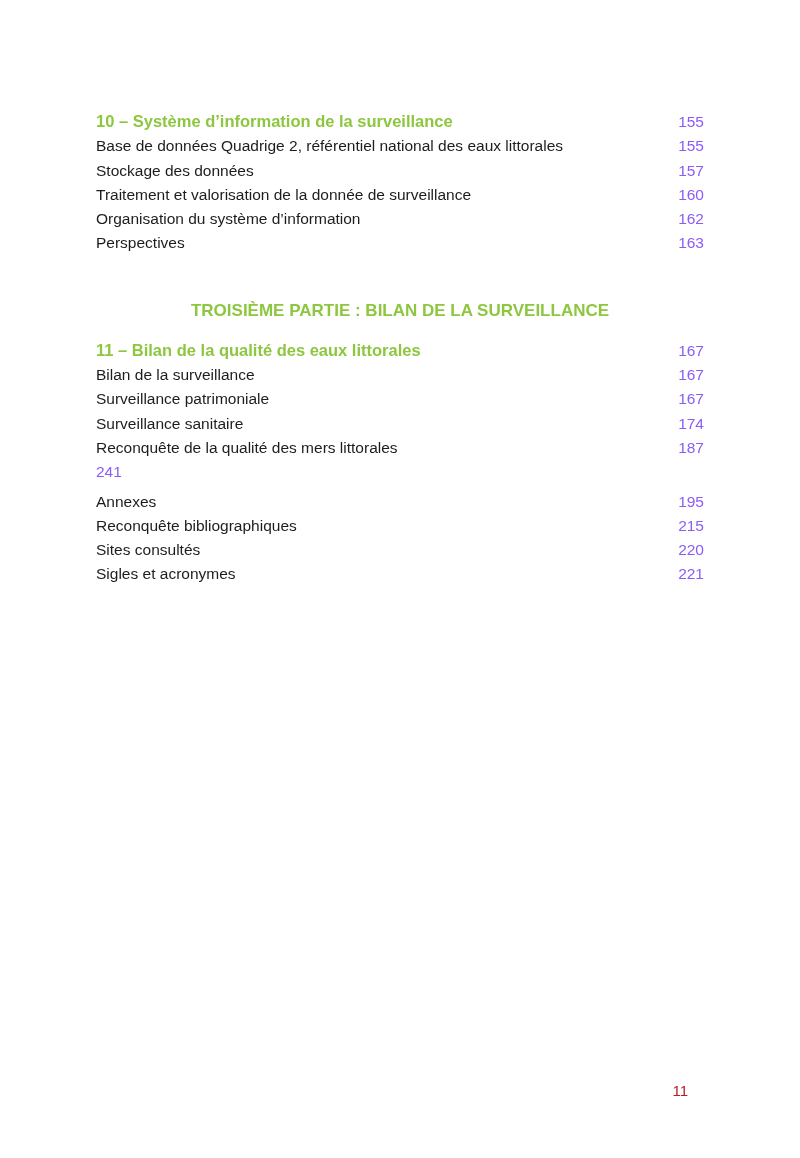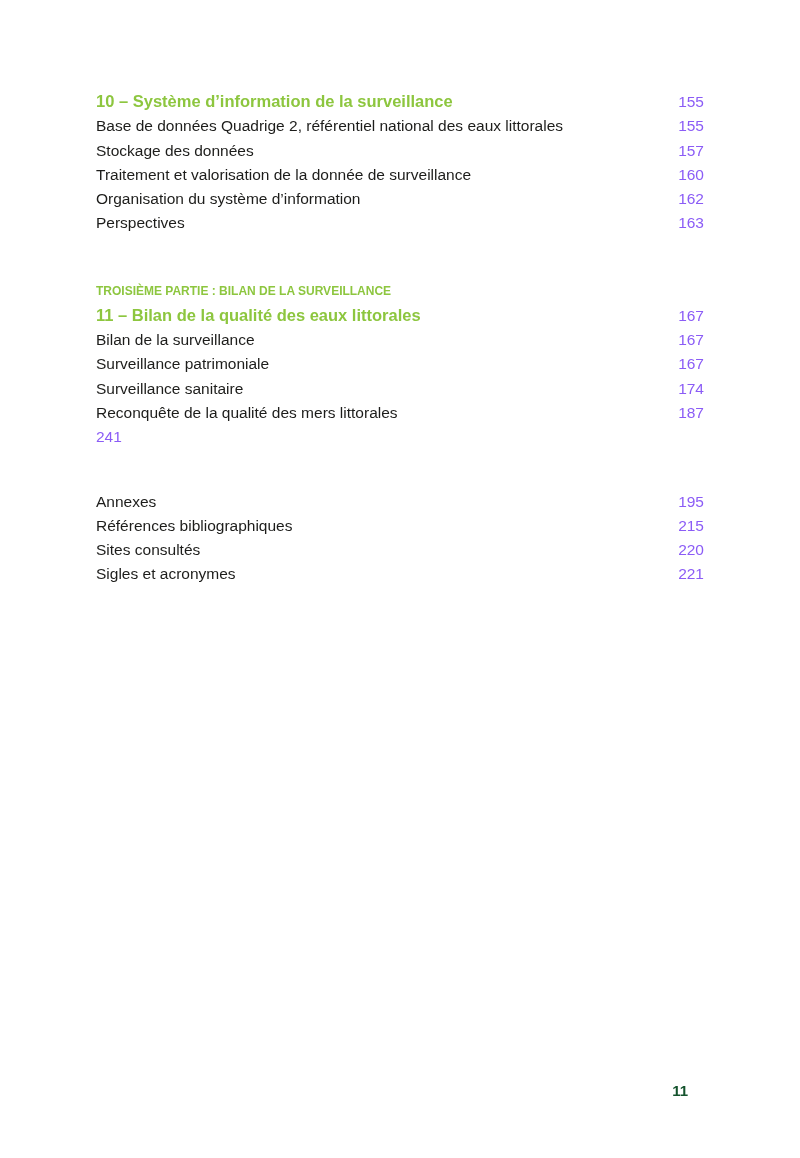--- a/index.html
+++ b/index.html
@@ -9,21 +9,22 @@
     height: 1158px;
     position: relative;
     font-family: "Liberation Sans", sans-serif;
     color: #1d1d1b;
     overflow: hidden;
   }
   .content {
     position: absolute;
     left: 96px;
     right: 96px;
-    top: 89px;
+    top: 109px;
+    text-align: center;
   }
   .row {
     display: flex;
     justify-content: space-between;
     align-items: baseline;
     font-size: 15.5px;
     line-height: 24.3px;
   }
   .row .label { padding-right: 12px; }
   .row .page-num {
@@ -33,33 +34,33 @@
     font-weight: normal;
   }
   .chapter-row .label {
     color: #8dc63f;
     font-weight: bold;
     font-size: 16.5px;
   }
   .part-title {
     color: #8dc63f;
     font-weight: bold;
-    font-size: 12px;
+    font-size: 17px;
     line-height: 24px;
     margin-top: 43px;
-    margin-bottom: 0;
+    margin-bottom: 15px;
   }
-  .group-gap { margin-top: 40px; }
+  .group-gap { margin-top: 5px; }
   .folio {
     position: absolute;
     right: 112px;
     top: 1082px;
     font-size: 15px;
-    font-weight: bold;
-    color: #14532d;
+    font-weight: normal;
+    color: #b91c1c;
   }
 </style>
 </head>
 <body>
 
 <div class="content">
 
   <div class="row chapter-row">
     <span class="label">10 – Système d’information de la surveillance</span>
     <span class="page-num">155</span>
@@ -111,21 +112,21 @@
   </div>
   <div class="row">
     <span class="page-num">241</span>
   </div>
 
   <div class="row group-gap">
     <span class="label">Annexes</span>
     <span class="page-num">195</span>
   </div>
   <div class="row">
-    <span class="label">Références bibliographiques</span>
+    <span class="label">Reconquête bibliographiques</span>
     <span class="page-num">215</span>
   </div>
   <div class="row">
     <span class="label">Sites consultés</span>
     <span class="page-num">220</span>
   </div>
   <div class="row">
     <span class="label">Sigles et acronymes</span>
     <span class="page-num">221</span>
   </div>

